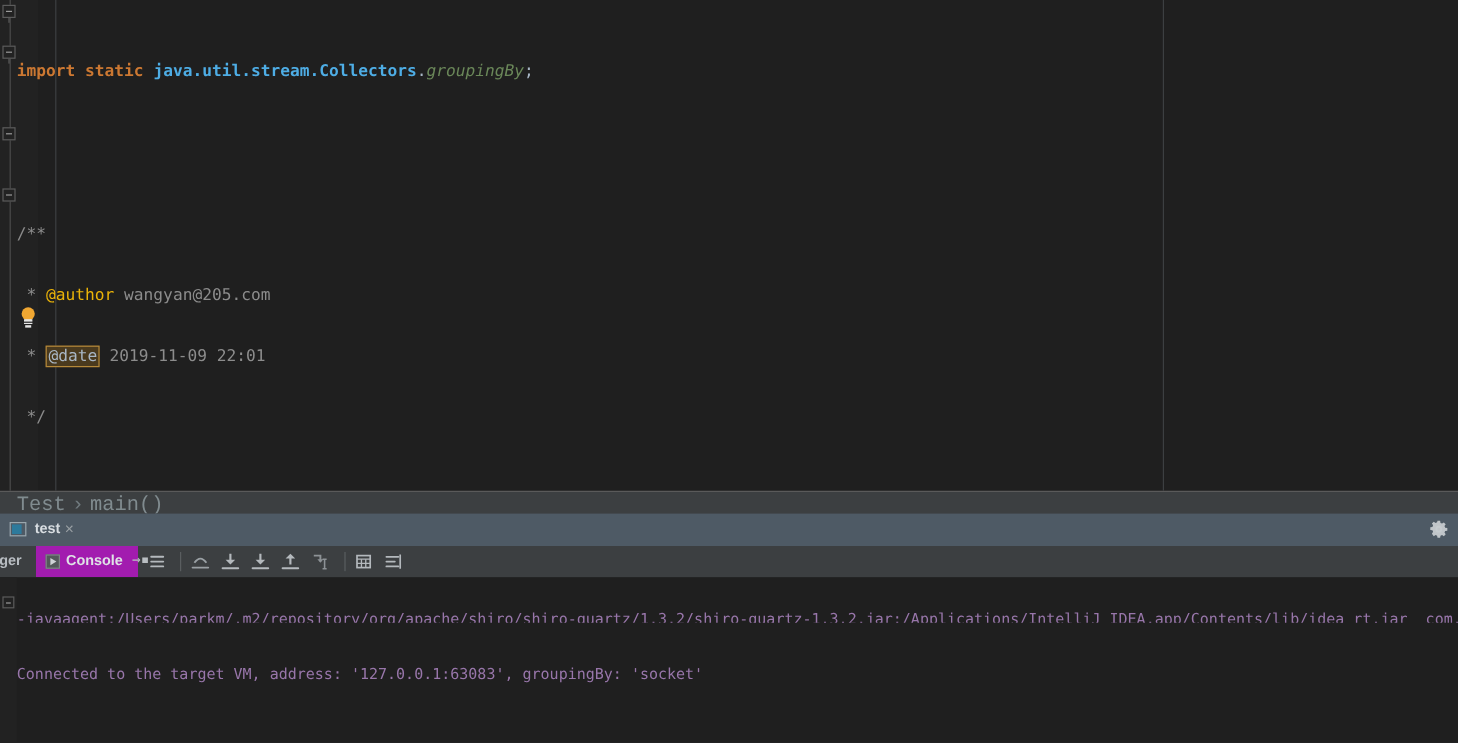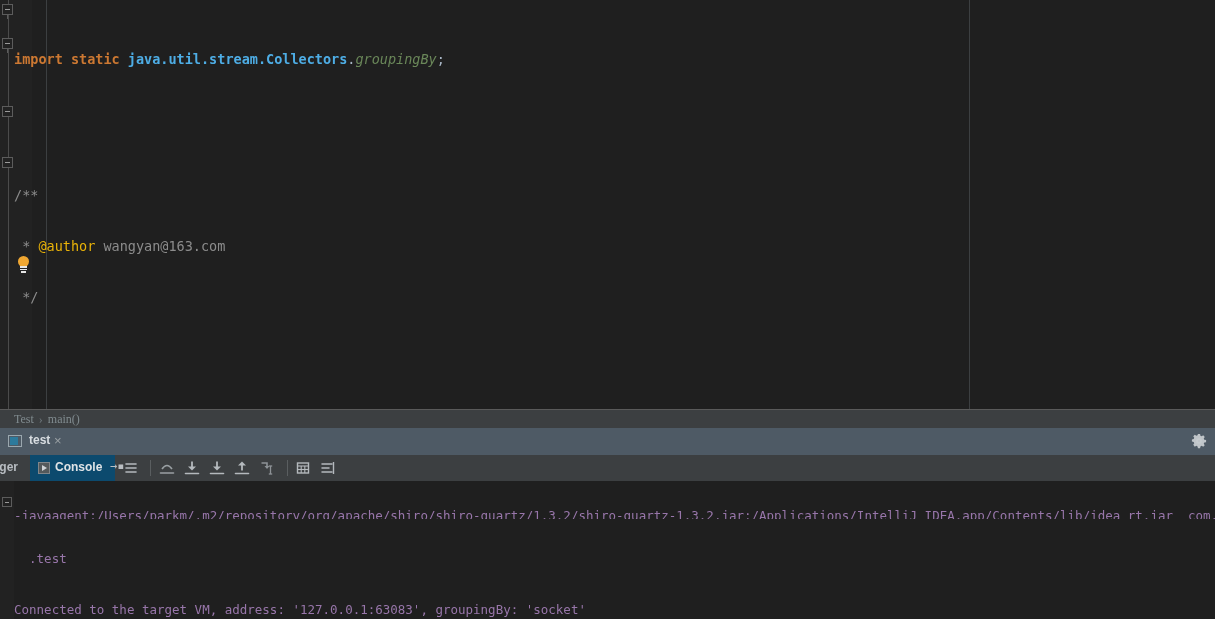--- a/index.html
+++ b/index.html
@@ -34,40 +34,40 @@
   .type{color:#4eade5;font-weight:bold;}
   .doc{color:#8c8c8c;}
   .doctag{color:#eab308;}
   .plain{color:#a9b7c6;}
   .ital{color:#6a8759;font-style:italic;}
   .tagbox{background:#4a3a1e;border:1px solid #b5893a;color:#a9b7c6;padding:0 1px;}
 
   
   .crumbbar{position:absolute;left:0;top:409px;width:1215px;height:19px;background:#3c3f41;
             border-top:1px solid #5a5a5a;}
-  .crumbbar .inner{padding:2px 0 0 14px;font-family:Liberation Serif, serif;
-            font-size:12px;color:#808b8f;}
+  .crumbbar .inner{padding:2px 0 0 14px;font-family:Liberation Mono, monospace;
+            font-size:17px;color:#808b8f;}
   .crumbbar .sep{color:#707a7e;padding:0 5px;}
 
   
   .runwin{position:absolute;left:0;top:428px;width:1215px;height:191px;background:#3c3f41;}
   .runtabs{position:absolute;left:0;top:0;width:1215px;height:27px;background:#3c3f41;}
   .runtab{position:absolute;left:0;top:0;height:27px;width:1215px;background:#4e5a65;}
   .runtab .t{position:absolute;left:29px;top:5px;font-family:"Liberation Sans",sans-serif;
              font-size:12px;color:#d8dde1;font-weight:bold;}
   .tabicon{position:absolute;left:8px;top:7px;width:14px;height:12px;border:1.5px solid #9aa7ae;box-sizing:border-box;}
   .tabicon:after{content:"";position:absolute;left:1px;top:1px;right:3px;bottom:1px;background:#2d7a9c;}
   .closex{position:absolute;left:54px;top:5px;font-family:"Liberation Sans",sans-serif;
           font-size:13px;color:#9aa0a4;}
   .gear{position:absolute;right:8px;top:5px;width:16px;height:16px;}
 
   .dbgbar{position:absolute;left:0;top:27px;width:1215px;height:26px;background:#3c3f41;}
   .dbgger{position:absolute;left:-8px;top:5px;font-family:"Liberation Sans",sans-serif;
           font-size:12px;color:#b8bdc2;font-weight:bold;}
-  .constab{position:absolute;left:30px;top:0;width:85px;height:26px;background:#0c4a6e;}
+  .constab{position:absolute;left:30px;top:0;width:85px;height:26px;background:#a21caf;}
   .playi{position:absolute;left:8px;top:7px;width:12px;height:12px;background:#54595b;
          border:1px solid #808589;box-sizing:border-box;}
   .playi:after{content:"";position:absolute;left:3px;top:2px;border-left:5px solid #cfd3d6;
          border-top:3.5px solid transparent;border-bottom:3.5px solid transparent;}
   .constab .lbl{position:absolute;left:25px;top:5px;font-family:"Liberation Sans",sans-serif;
          font-size:12px;color:#dfe3e6;font-weight:bold;}
   .wraparr{position:absolute;left:80px;top:4px;font-size:12px;color:#b9bec2;}
   .tbsep{position:absolute;top:5px;width:1px;height:16px;background:#5a5e60;}
   .tbicon{position:absolute;top:4px;width:18px;height:18px;}
 
@@ -106,21 +106,22 @@
         <div class="b3"></div>
     </div>
 
     <div class="code">
 
       <div class="ln"><span class="kw">import</span> <span class="kw">static</span> <span class="type">java.util.stream.Collectors</span><span class="plain">.</span><span class="ital">groupingBy</span><span class="plain">;</span></div>
 
       <div class="ln"> </div>
 
       <div class="ln"><span class="doc">/**</span></div>
-      <div class="ln"><span class="doc"> * </span><span class="doctag">@author</span><span class="doc"> wangyan@163.com</span></div>
+      <div class="ln"><span class="doc"> * </span><span class="doctag">@author</span><span class="doc"> wangyan@205.com</span></div>
+      <div class="ln"><span class="doc"> * </span><span class="tagbox">@date</span><span class="doc"> 2019-11-09 22:01</span></div>
       <div class="ln"><span class="doc"> */</span></div>
 
       
 
       
 
       
 
       
 
@@ -257,21 +258,20 @@
         </svg>
       </div>
     </div>
 
     <div class="console">
       <div class="cgutter"></div>
       <div class="cfold" style="top:16px"></div>
 
       <div class="ctext">
         <div class="cl" style="height:11px;overflow:hidden;line-height:16px;position:relative;top:-5px"><span class="c-purple">-javaagent:/Users/parkm/.m2/repository/org/apache/shiro/shiro-quartz/1.3.2/shiro-quartz-1.3.2.jar:/Applications/IntelliJ IDEA.app/Contents/lib/idea_rt.jar  com.ten.controller</span></div>
-        <div class="cl" style="position:relative;top:-5px"><span class="c-purple">  </span><span class="c-purple">.test</span></div>
         <div class="cl" style="position:relative;top:-2px"><span class="c-purple">Connected to the target VM, address: '127.0.0.1:63083', groupingBy: 'socket'</span></div>
         
         
         
         
         
       </div>
     </div>
 
   </div>

